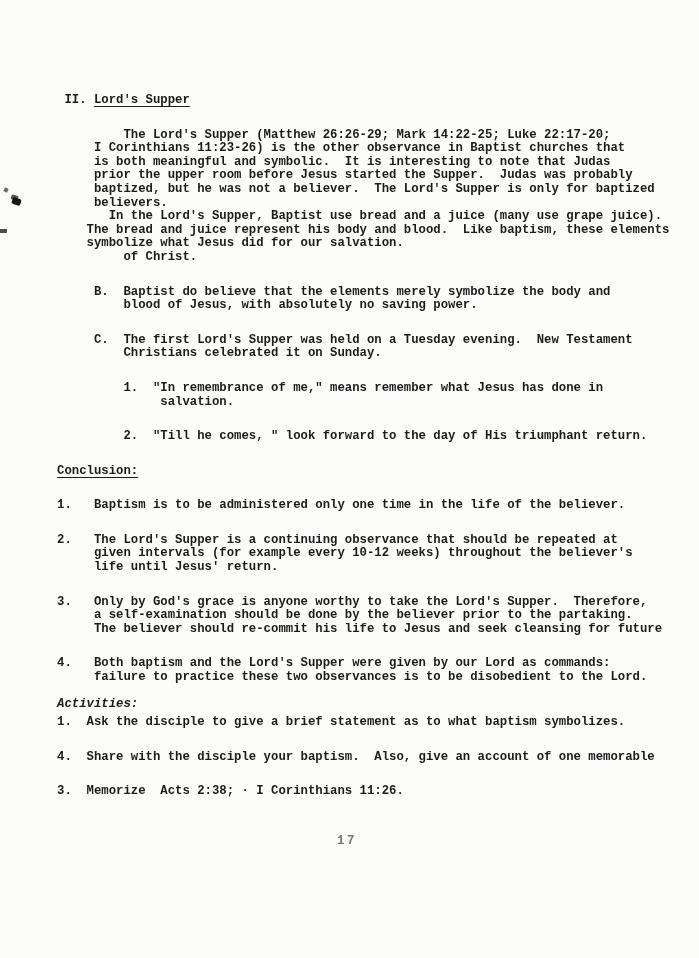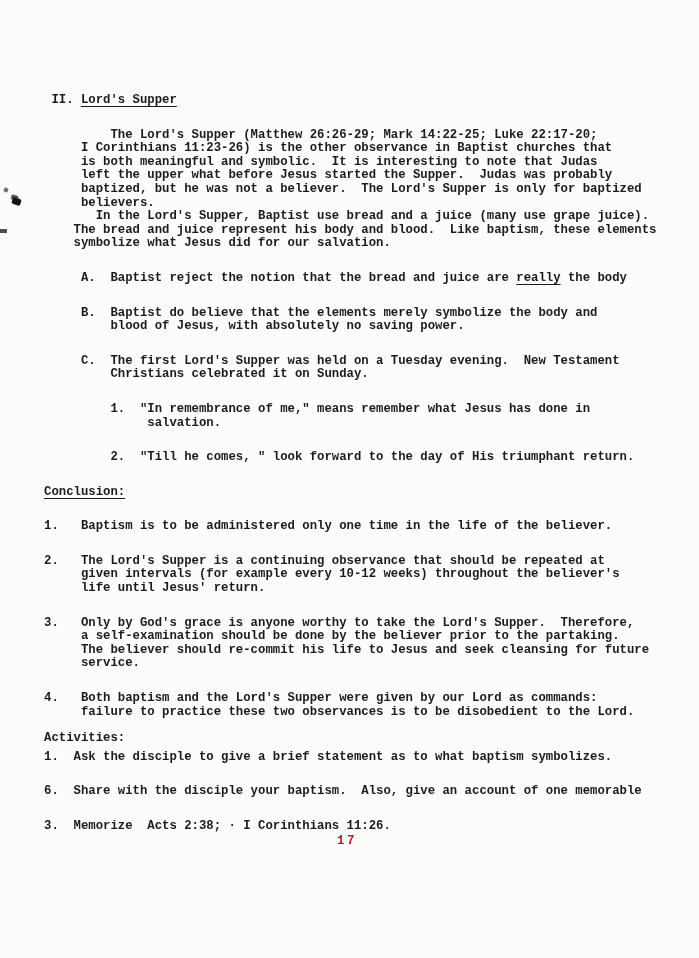--- a/index.html
+++ b/index.html
@@ -4,85 +4,84 @@
 <style>
   html,body{margin:0;padding:0;}
   body{
     width:699px;height:958px;
     background:#fcfcfb;
     position:relative;
     overflow:hidden;
     font-family:"Liberation Mono","DejaVu Sans Mono",monospace;
   }
   .doc{
-    position:absolute;left:44px;top:94px;
+    position:absolute;left:57px;top:94px;
     font-family:"Liberation Mono","DejaVu Sans Mono",monospace;
     font-weight:700;
     font-size:12.3px;
     color:#1b1b1b;
   }
   .ln{
     white-space:pre;
     line-height:13.6px;
     height:13.6px;
   }
   .sp-para{margin-top:21px;}
-  .sp-section{margin-top:13px;}
+  .sp-section{margin-top:13px;font-style:italic;}
   .sp-wide{margin-top:5px;}
   .u{
     text-decoration:underline;
     text-underline-offset:2.5px;
     text-decoration-thickness:1.4px;
   }
   .pagenum{
     position:absolute;left:337px;top:834px;
-    font-size:12.3px;font-weight:700;color:#b91c1c;
+    font-size:12.3px;font-weight:700;color:#737373;
     letter-spacing:2.5px;
   }
   .artifact{position:absolute;background:#1a1a1a;}
   .artifact.a1{left:4px;top:188px;width:4px;height:4px;background:#6a6a6a;transform:rotate(25deg);}
   .artifact.a2{left:12px;top:198px;width:9px;height:7px;background:#161616;border-radius:2px;transform:rotate(18deg);box-shadow:-3px -3px 0 -1px #555;}
   .artifact.a3{left:0px;top:229px;width:7px;height:4px;background:#4d4d4d;}
 </style>
 </head>
 <body>
 
 <div class="doc" id="doc">
     <div class="ln"><span> II. </span><span class="u">Lord's Supper</span></div>
     <div class="ln sp-para"><span>         The Lord's Supper (Matthew 26:26-29; Mark 14:22-25; Luke 22:17-20;</span></div>
     <div class="ln"><span>     I Corinthians 11:23-26) is the other observance in Baptist churches that</span></div>
     <div class="ln"><span>     is both meaningful and symbolic.  It is interesting to note that Judas</span></div>
-    <div class="ln"><span>     left the upper what before Jesus started the Supper.  Judas was probably</span></div>
+    <div class="ln"><span>     prior the upper room before Jesus started the Supper.  Judas was probably</span></div>
     <div class="ln"><span>     baptized, but he was not a believer.  The Lord's Supper is only for baptized</span></div>
     <div class="ln"><span>     believers.</span></div>
     <div class="ln"><span>       In the Lord's Supper, Baptist use bread and a juice (many use grape juice).</span></div>
     <div class="ln"><span>    The bread and juice represent his body and blood.  Like baptism, these elements</span></div>
     <div class="ln"><span>    symbolize what Jesus did for our salvation.</span></div>
-    <div class="ln sp-para"><span>     A.  Baptist reject the notion that the bread and juice are </span><span class="u">really</span><span> the body</span></div>
+    <div class="ln"><span>         of Christ.</span></div>
     <div class="ln sp-para"><span>     B.  Baptist do believe that the elements merely symbolize the body and</span></div>
     <div class="ln"><span>         blood of Jesus, with absolutely no saving power.</span></div>
     <div class="ln sp-para"><span>     C.  The first Lord's Supper was held on a Tuesday evening.  New Testament</span></div>
     <div class="ln"><span>         Christians celebrated it on Sunday.</span></div>
     <div class="ln sp-para"><span>         1.  "In remembrance of me," means remember what Jesus has done in</span></div>
     <div class="ln"><span>              salvation.</span></div>
     <div class="ln sp-para"><span>         2.  "Till he comes, " look forward to the day of His triumphant return.</span></div>
     <div class="ln sp-para"><span class="u">Conclusion:</span></div>
     <div class="ln sp-para"><span>1.   Baptism is to be administered only one time in the life of the believer.</span></div>
     <div class="ln sp-para"><span>2.   The Lord's Supper is a continuing observance that should be repeated at</span></div>
     <div class="ln"><span>     given intervals (for example every 10-12 weeks) throughout the believer's</span></div>
     <div class="ln"><span>     life until Jesus' return.</span></div>
     <div class="ln sp-para"><span>3.   Only by God's grace is anyone worthy to take the Lord's Supper.  Therefore,</span></div>
     <div class="ln"><span>     a self-examination should be done by the believer prior to the partaking.</span></div>
     <div class="ln"><span>     The believer should re-commit his life to Jesus and seek cleansing for future</span></div>
-    <div class="ln"><span>     service.</span></div>
     <div class="ln sp-para"><span>4.   Both baptism and the Lord's Supper were given by our Lord as commands:</span></div>
     <div class="ln"><span>     failure to practice these two observances is to be disobedient to the Lord.</span></div>
     <div class="ln sp-section"><span>Activities:</span></div>
     <div class="ln sp-wide"><span>1.  Ask the disciple to give a brief statement as to what baptism symbolizes.</span></div>
-    <div class="ln sp-para"><span>6.  Share with the disciple your baptism.  Also, give an account of one memorable</span></div>
+    <div class="ln sp-para"><span>4.  Share with the disciple your baptism.  Also, give an account of one memorable</span></div>
     <div class="ln sp-para"><span>3.  Memorize  Acts 2:38; · I Corinthians 11:26.</span></div>
   </div>
 
 <div class="pagenum">17</div>
 
 <div class="artifact a1"></div>
 <div class="artifact a2"></div>
 <div class="artifact a3"></div>
 
 </body></html>

